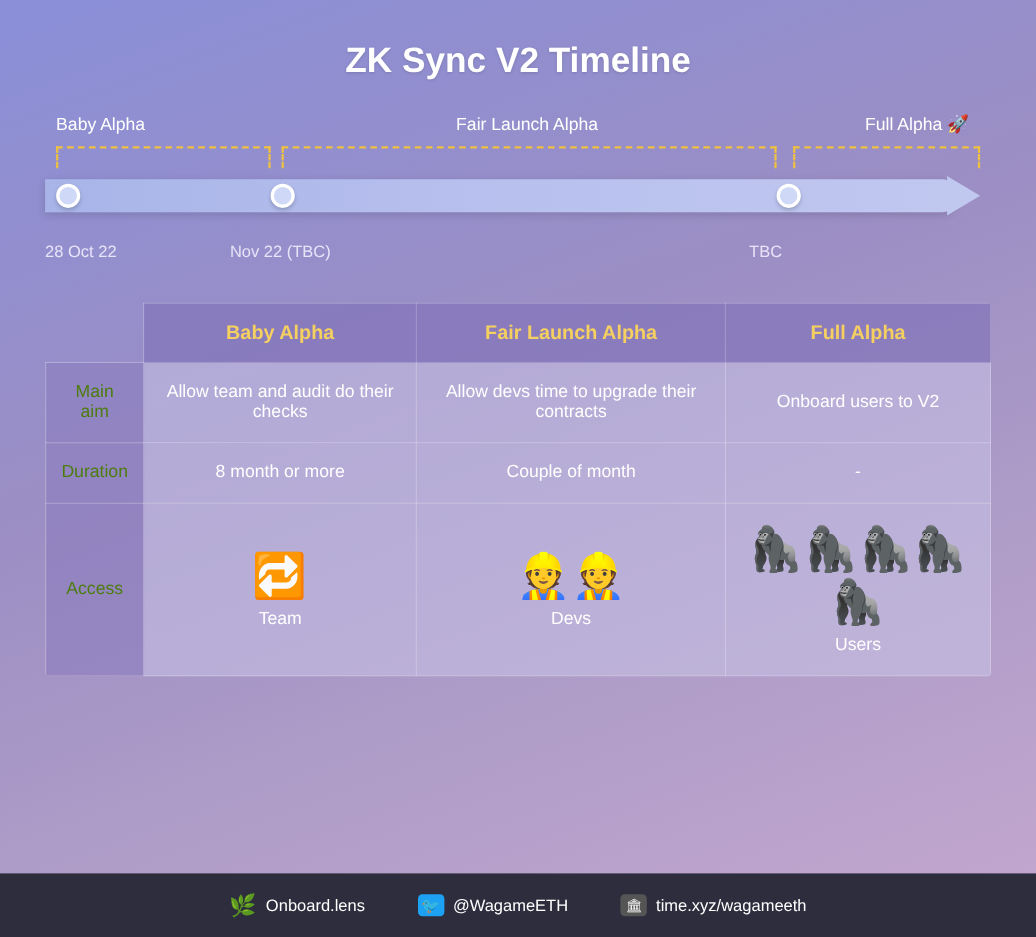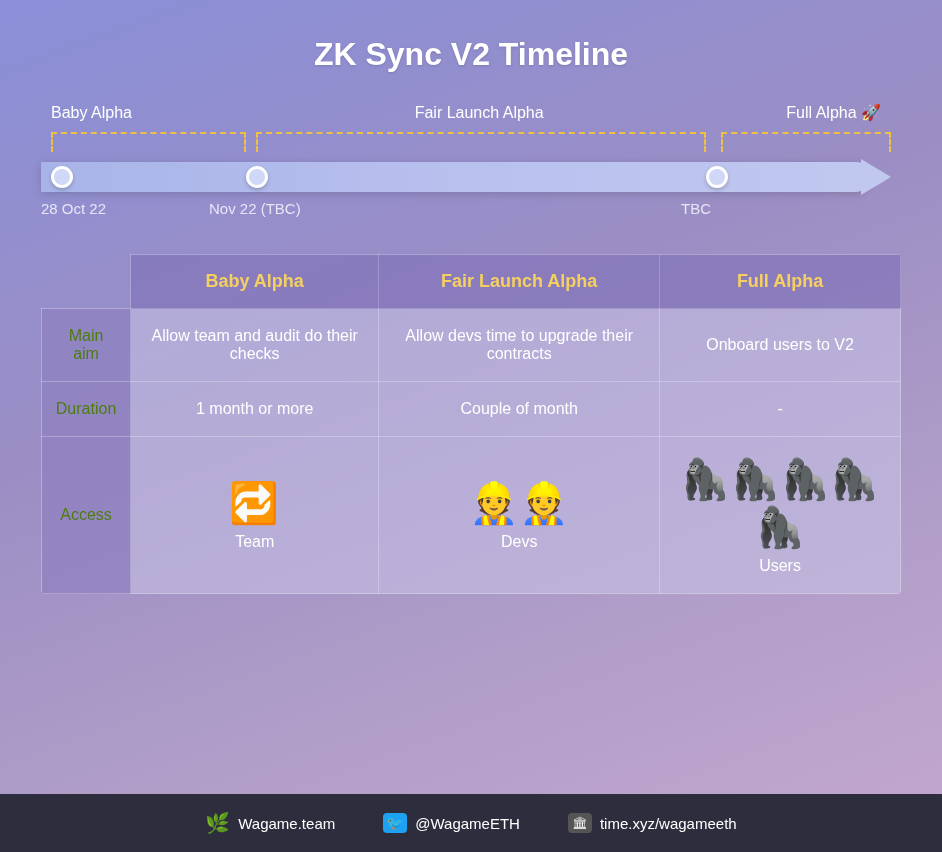--- a/index.html
+++ b/index.html
@@ -125,21 +125,21 @@
       z-index: 2;
     }
 
     .dot-1 { left: 10px; }
     .dot-2 { left: 205px; }
     .dot-3 { left: 665px; }
 
     .dates-row {
       display: flex;
       justify-content: flex-start;
-      margin-top: 0;
+      margin-top: 20px;
       position: relative;
       height: 24px;
     }
 
     .date-label {
       color: #e8e4f8;
       font-size: 15px;
       position: absolute;
       text-align: center;
     }
@@ -331,21 +331,21 @@
 
         <tr>
           <td class="row-header">Main aim</td>
           <td>Allow team and audit do their checks</td>
           <td>Allow devs time to upgrade their contracts</td>
           <td>Onboard users to V2</td>
         </tr>
 
         <tr>
           <td class="row-header">Duration</td>
-          <td>1 month or more</td>
+          <td>8 month or more</td>
           <td>Couple of month</td>
           <td>-</td>
         </tr>
 
         <tr>
           <td class="row-header">Access</td>
           <td>
             <span class="emoji-large">🔁</span>
             <span>Team</span>
           </td>
@@ -359,21 +359,21 @@
           </td>
         </tr>
       </tbody>
     </table>
   </div>
 </div>
 
 <footer class="footer">
   <div class="footer-item">
     <span class="leaf-icon">🌿</span>
-    <span>Wagame.team</span>
+    <span>Onboard.lens</span>
   </div>
   <div class="footer-item">
     <span class="twitter-icon">🐦</span>
     <span>@WagameETH</span>
   </div>
   <div class="footer-item">
     <span class="guild-icon">🏛</span>
     <span>time.xyz/wagameeth</span>
   </div>
 </footer>

